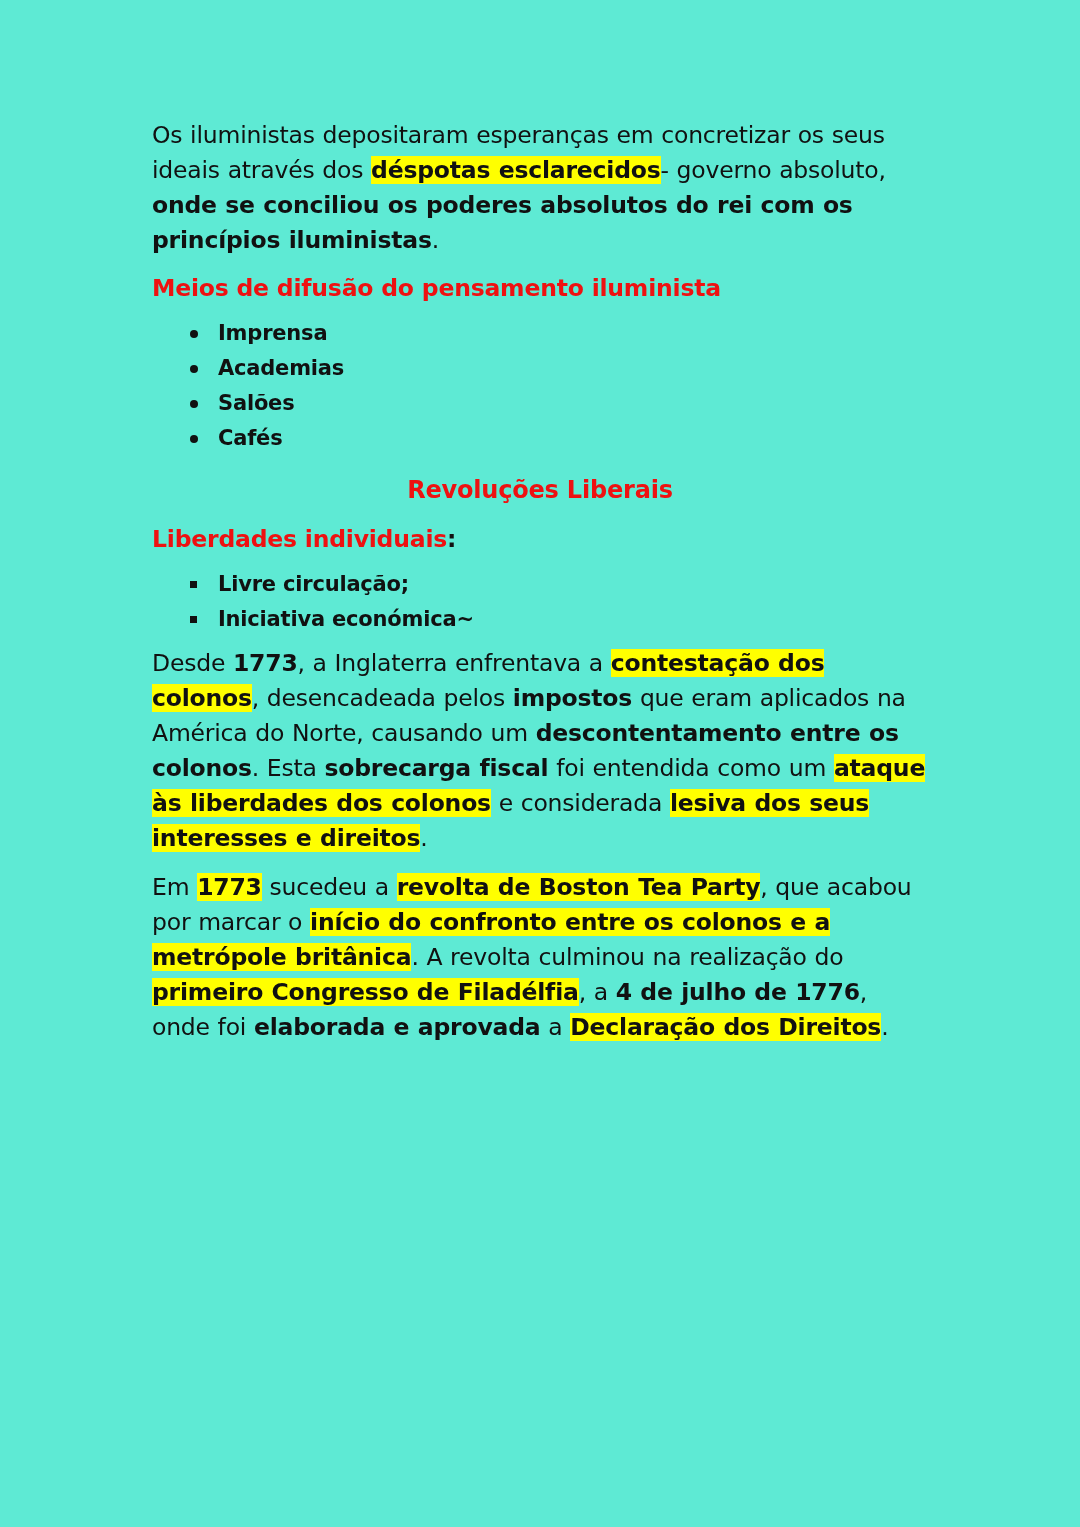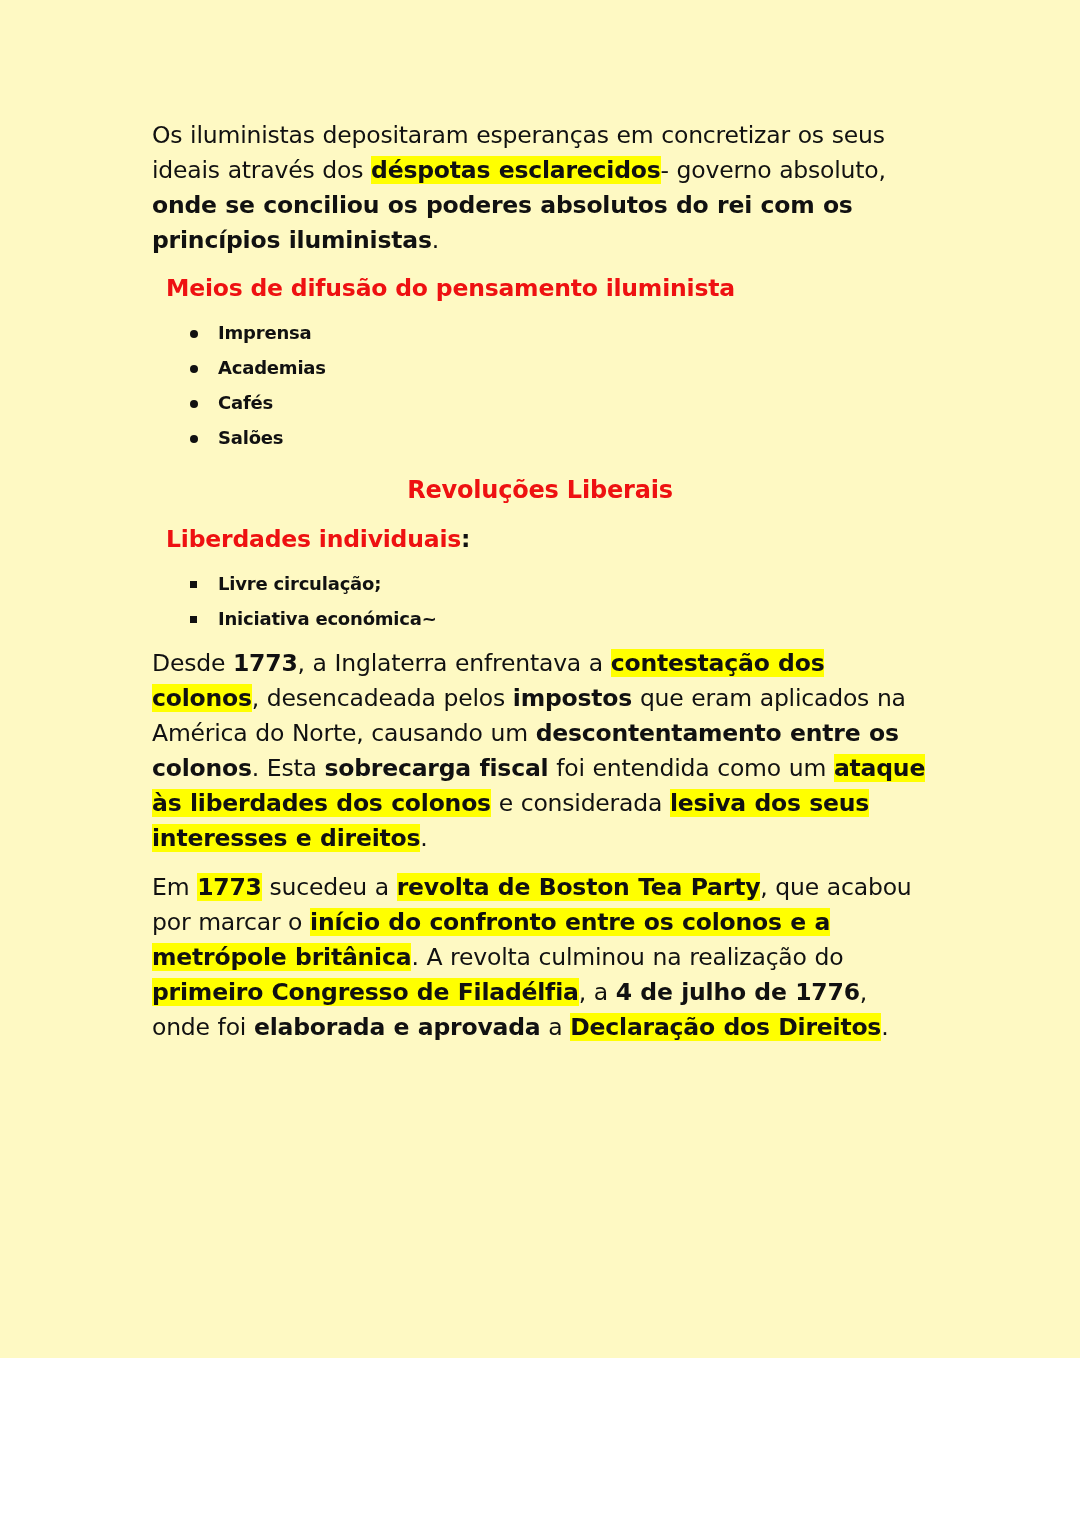--- a/index.html
+++ b/index.html
@@ -10,22 +10,22 @@
   body {
     width: 1080px;
     height: 1527px;
     font-family: "DejaVu Sans", sans-serif;
     color: #0d0d0d;
     overflow: hidden;
   }
   #page {
     position: relative;
     width: 1080px;
-    height: 1358px;
-    background: #fef9c3;
+    height: 1527px;
+    background: #5eead4;
     box-sizing: border-box;
   }
   #content {
     position: absolute;
     left: 152px;
     top: 118px;
     width: 776px;
   }
 
   p.para {
@@ -40,21 +40,21 @@
   .b { font-weight: bold; }
 
   .hl {
     background-color: #FFFF00;
     font-weight: bold;
     box-decoration-break: clone;
     -webkit-box-decoration-break: clone;
   }
 
   h3.redhead {
-    margin: 14px 0 12px 14px;
+    margin: 14px 0 12px 0;
     font-size: 23.5px;
     line-height: 32px;
     font-weight: bold;
     color: #EE1111;
     letter-spacing: -0.2px;
   }
   h3.redhead .blackcolon { color: #111111; }
 
   h2.centerhead {
     margin: 16px 0 14px 0;
@@ -68,21 +68,21 @@
 
   ul.blist {
     margin: 0 0 10px 0;
     padding: 0;
     list-style: none;
   }
   ul.blist li {
     position: relative;
     margin: 0 0 1px 0;
     padding-left: 66px;
-    font-size: 18px;
+    font-size: 21px;
     line-height: 34px;
     font-weight: bold;
     letter-spacing: -0.2px;
     color: #111111;
   }
   ul.blist.round li::before {
     content: "";
     position: absolute;
     left: 38px;
     top: 14px;
@@ -107,22 +107,22 @@
 <div id="page">
   <div id="content">
 
     <p class="para"><span>Os iluministas depositaram esperanças em concretizar os seus ideais através dos </span><span class="hl">déspotas esclarecidos</span><span>- governo absoluto, </span><span class="b">onde se conciliou os poderes absolutos do rei com os princípios iluministas</span><span>.</span></p>
 
     <h3 class="redhead"><span>Meios de difusão do pensamento iluminista</span></h3>
 
     <ul class="blist round">
       <li><span>Imprensa</span></li>
       <li><span>Academias</span></li>
+      <li><span>Salões</span></li>
       <li><span>Cafés</span></li>
-      <li><span>Salões</span></li>
     </ul>
 
     <h2 class="centerhead"><span>Revoluções Liberais</span></h2>
 
 
     <h3 class="redhead"><span>Liberdades individuais</span><span class="blackcolon">:</span></h3>
 
     <ul class="blist square">
       <li><span>Livre circulação;</span></li>
       <li><span>Iniciativa económica~</span></li>

